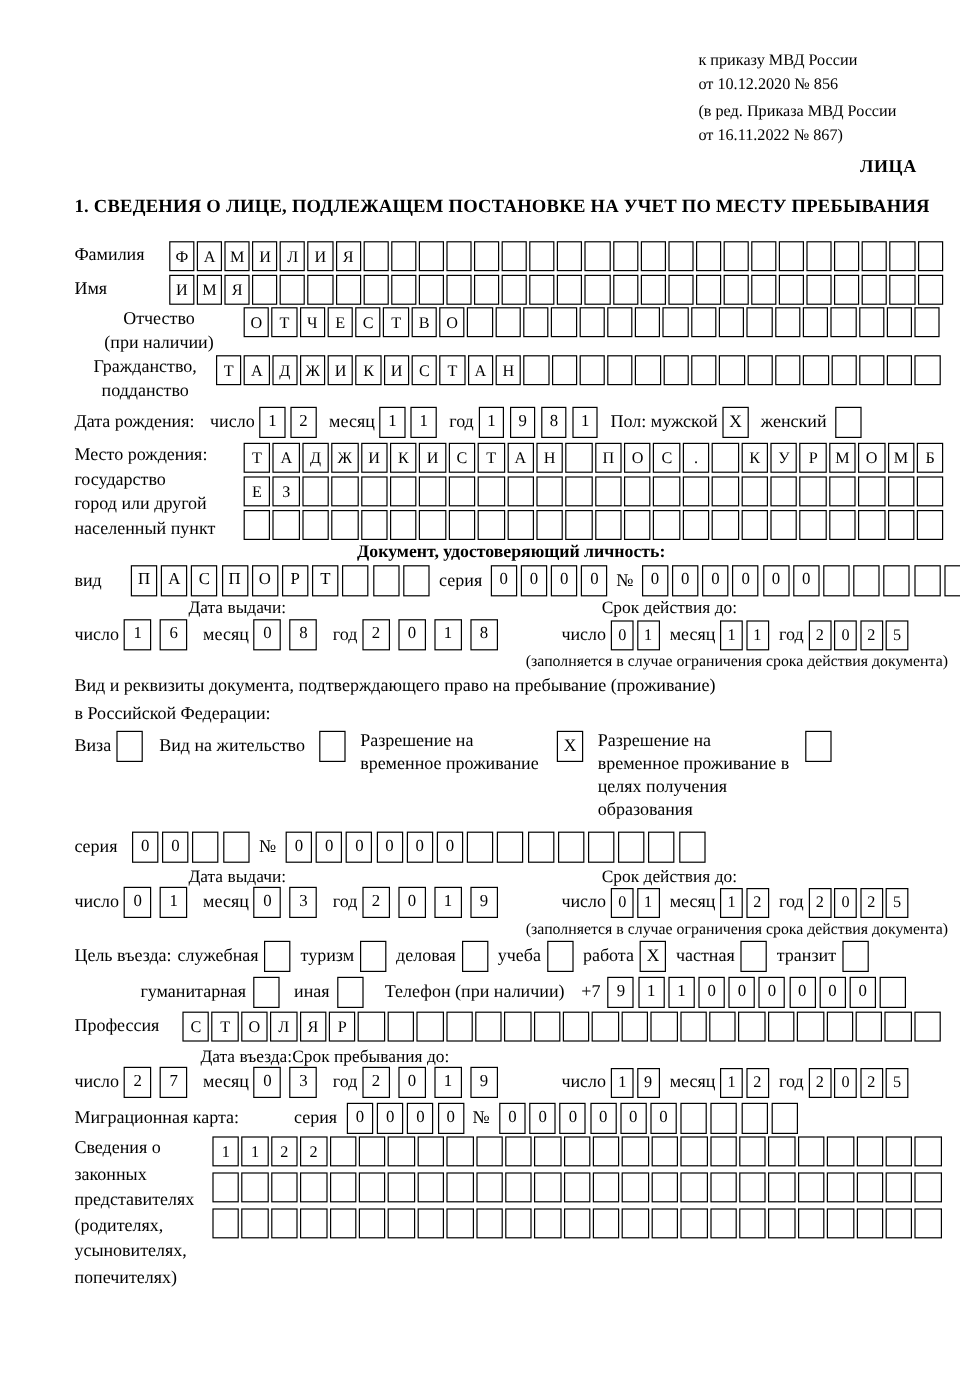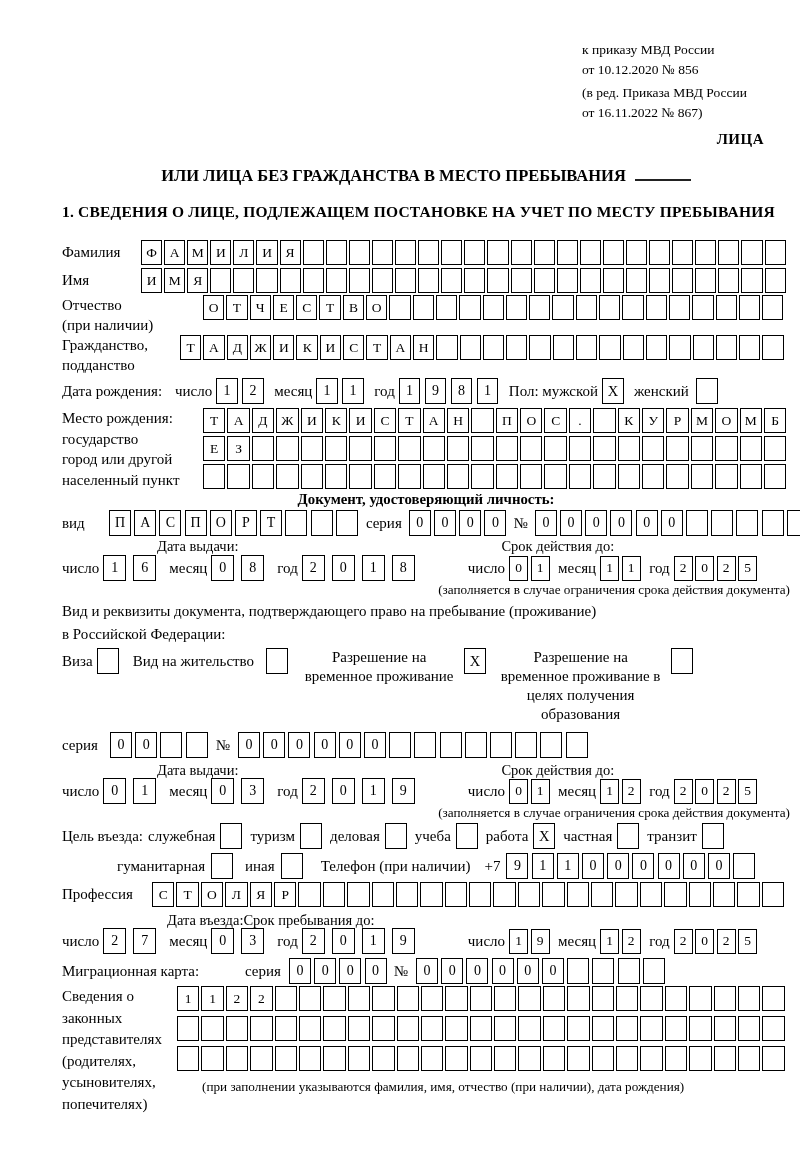--- a/index.html
+++ b/index.html
@@ -11,21 +11,21 @@
   .appendix { width:192px; margin-left:auto; margin-right:16px; font-size:13.5px; line-height:19.5px; }
   .appendix .gap { margin-top:4px; }
   .forma { text-align:right; padding-right:26px; font-weight:bold; font-size:15px; margin-top:9px; letter-spacing:.5px; }
   .title { text-align:center; font-weight:bold; font-size:16.5px; margin-top:16px; line-height:24px; }
   .blank-line { display:inline-block; width:56px; height:14px; border-bottom:2px solid #222; margin-left:9px; }
   .section-title { font-weight:bold; font-size:15.5px; letter-spacing:.2px; margin-top:15px; white-space:nowrap; }
 
   .frow { display:flex; align-items:center; }
   .frow.top { align-items:flex-start; }
   .flabel { flex-shrink:0; }
-  .ml2 { line-height:20px; }
+  .ml2 { line-height:20px;text-align:center; }
   .cells { display:inline-flex; flex-shrink:0; }
   .cell {
     flex-shrink:0; box-sizing:border-box; border:1.5px solid #000;
     display:inline-flex; align-items:center; justify-content:center;
     font-size:13.5px;
   }
   .cw-name .cell { width:21.1px; height:25px; margin-right:2px; }
   .cw-o    .cell { width:21.3px; height:25px; margin-right:2px; }
   .cw-mr   .cell { width:22.4px; height:25px; margin-right:2px; }
   .cw-med  .cell { width:22px;   height:26px; margin-right:3.2px; font-size:14px; }
@@ -34,41 +34,38 @@
   .cw-d21  .cell { width:19px;   height:25px; margin-right:2.5px; font-size:13.5px; }
   .cb {
     flex-shrink:0; box-sizing:border-box; width:22px; height:26px; border:1.5px solid #000;
     display:inline-flex; align-items:center; justify-content:center; font-size:14.5px;
   }
   .dg { display:inline-flex; align-items:center; }
   .dg .lbl { margin-right:4px; flex-shrink:0; }
   .dg .lbl2 { margin-left:6px; margin-right:4px; flex-shrink:0;font-family:Liberation Serif, serif; }
   .note { font-size:13.2px; line-height:17px; }
   .hdr-row { font-size:14.5px; line-height:16px; }
-  .opt-ml { text-align:center; line-height:19px; flex-shrink:0; }
+  .opt-ml { text-align:left; line-height:19px; flex-shrink:0; }
   .mrrow { margin-bottom:3px; }
 </style>
 </head>
 <body>
 
 <div class="page">
 
   <div class="appendix">
     <div>к приказу МВД России</div>
     <div>от 10.12.2020 № 856</div>
     <div class="gap">(в ред. Приказа МВД России</div>
     <div>от 16.11.2022 № 867)</div>
   </div>
 
   <div class="forma">ЛИЦА</div>
 
   <div class="title">
-    <div>
-      <span>ИЛИ ЛИЦА БЕЗ ГРАЖДАНСТВА В МЕСТО ПРЕБЫВАНИЯ</span><span class="blank-line"></span>
-    </div>
   </div>
 
   <div class="section-title">1. СВЕДЕНИЯ О ЛИЦЕ, ПОДЛЕЖАЩЕМ ПОСТАНОВКЕ НА УЧЕТ ПО МЕСТУ ПРЕБЫВАНИЯ</div>
 
   <div class="frow" style="margin-top:19px">
     <span class="flabel" style="width:79px">Фамилия</span>
     <span class="cells cw-name">
         <span class="cell">Ф</span>
         <span class="cell">А</span>
         <span class="cell">М</span>
@@ -722,17 +719,16 @@
           <span class="cell"></span>
           <span class="cell"></span>
           <span class="cell"></span>
           <span class="cell"></span>
           <span class="cell"></span>
           <span class="cell"></span>
           <span class="cell"></span>
           <span class="cell"></span>
           <span class="cell"></span>
         </span>
-      <span class="note" style="display:block; margin-top:7px; margin-left:25px">(при заполнении указываются фамилия, имя, отчество (при наличии), дата рождения)</span>
     </span>
   </div>
 
 </div>
 
 </body></html>

